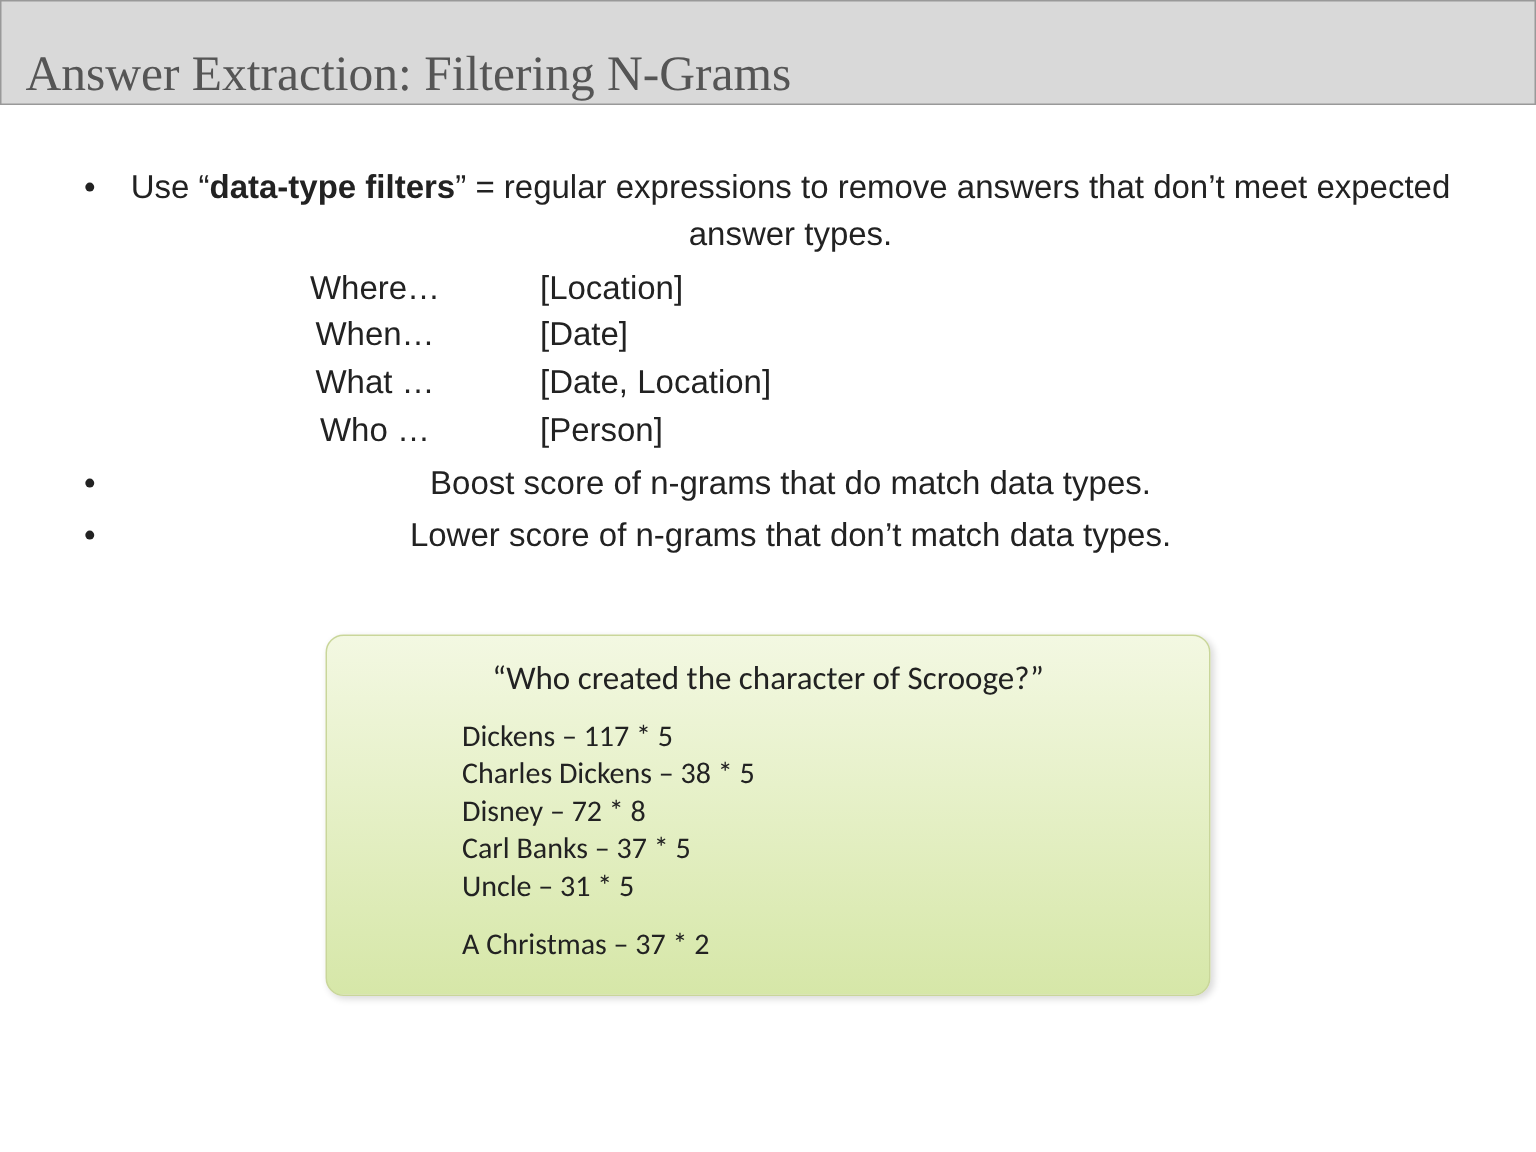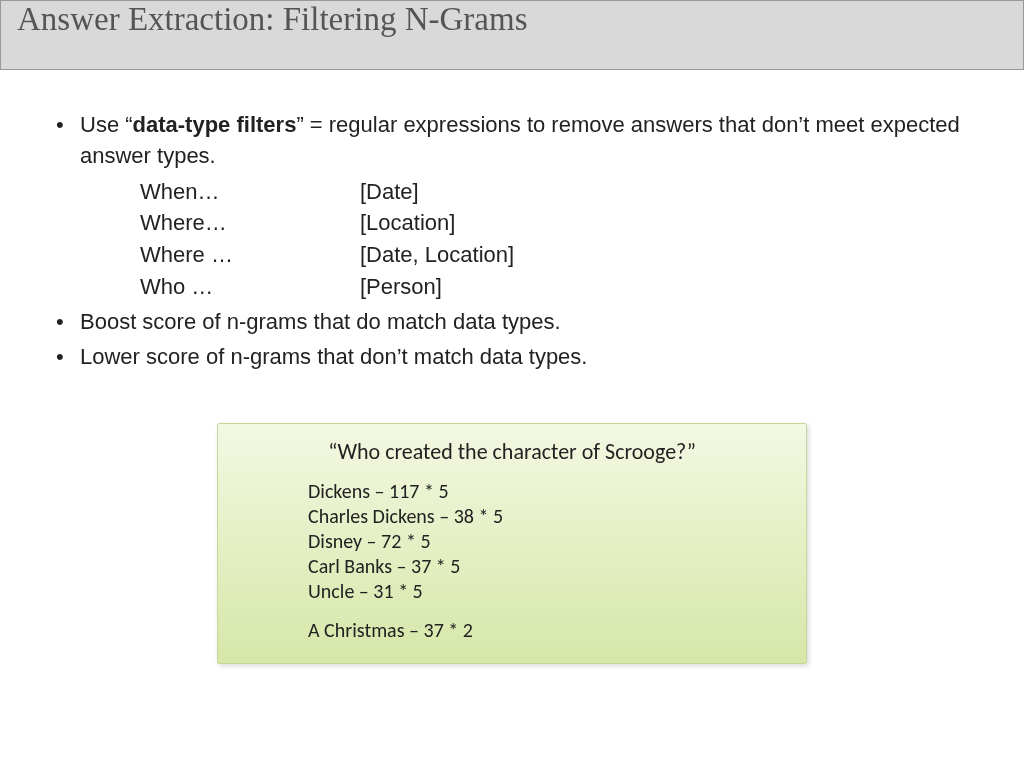--- a/index.html
+++ b/index.html
@@ -10,34 +10,35 @@
     font-family: Helvetica, Arial, sans-serif;
     color: #333;
     overflow: hidden;
   }
   .title-bar {
     width: 100%;
     height: 70px;
     background: #d9d9d9;
     border: 1px solid #999;
     display: flex;
-    align-items: flex-start;
+    align-items: flex-end;
     padding-left: 16px;
   }
   .title-bar h1 {
     font-family: Georgia, 'Times New Roman', serif;
     font-weight: normal;
     font-size: 33px;
     color: #555;
   }
   .content {
     padding: 40px 50px 0 50px;
   }
   ul.main-list {
     list-style: none;
+    text-align: center;
   }
   ul.main-list > li {
     position: relative;
     padding-left: 30px;
     font-size: 22px;
     line-height: 1.4;
     margin-bottom: 4px;
     color: #222;
   }
   ul.main-list > li::before {
@@ -59,21 +60,21 @@
     font-size: 22px;
     line-height: 1.45;
     color: #222;
   }
   .filter-q { width: 220px; }
   .example-box {
     width: 590px;
     margin: 50px auto 0 auto;
     background: linear-gradient(to bottom, #f3f8e2 0%, #d6e7a8 100%);
     border: 1px solid #c9d69a;
-    border-radius: 2px;
+    border-radius: 12px;
     box-shadow: 2px 2px 5px rgba(0,0,0,0.15);
     padding: 14px 30px 20px 30px;
     font-family: "Gill Sans", "Gill Sans MT", Calibri, sans-serif;
   }
   .example-question {
     text-align: center;
     font-size: 22px;
     color: #222;
     margin-bottom: 14px;
   }
@@ -91,46 +92,46 @@
 <div class="title-bar">
   <h1>Answer Extraction: Filtering N-Grams</h1>
 </div>
 
 <div class="content">
   <ul class="main-list">
     <li>
       <span>Use “</span><span class="bold">data-type filters</span><span>” = regular expressions to remove answers that don’t meet expected answer types.</span>
       <div class="filter-table">
         <div class="filter-row">
+          <div class="filter-q">Where…</div>
+          <div>[Location]</div>
+        </div>
+        <div class="filter-row">
           <div class="filter-q">When…</div>
           <div>[Date]</div>
         </div>
         <div class="filter-row">
-          <div class="filter-q">Where…</div>
-          <div>[Location]</div>
-        </div>
-        <div class="filter-row">
-          <div class="filter-q">Where …</div>
+          <div class="filter-q">What …</div>
           <div>[Date, Location]</div>
         </div>
         <div class="filter-row">
           <div class="filter-q">Who …</div>
           <div>[Person]</div>
         </div>
       </div>
     </li>
     <li>Boost score of  n-grams that do match data types.</li>
     <li>Lower score of n-grams that don’t match data types.</li>
   </ul>
 
   <div class="example-box">
     <div class="example-question">“Who created the character of Scrooge?”</div>
     <div class="example-answers">
       <div>Dickens – 117 * 5</div>
       <div>Charles Dickens – 38 * 5</div>
-      <div>Disney – 72 * 5</div>
+      <div>Disney – 72 * 8</div>
       <div>Carl Banks – 37 * 5</div>
       <div>Uncle – 31 * 5</div>
       <div class="gap"></div>
       <div>A Christmas – 37 * 2</div>
     </div>
   </div>
 </div>
 
 </body></html>

